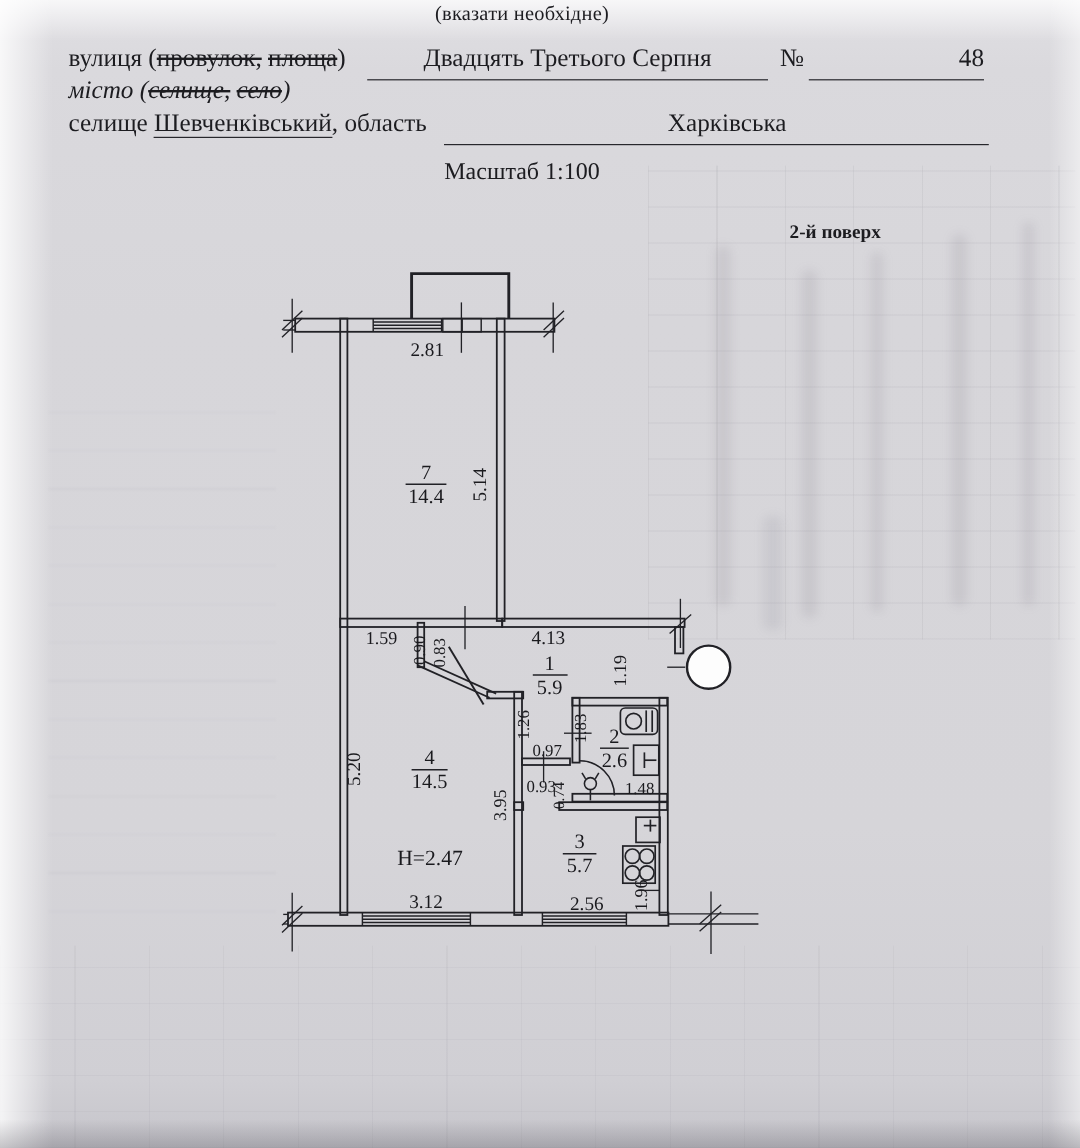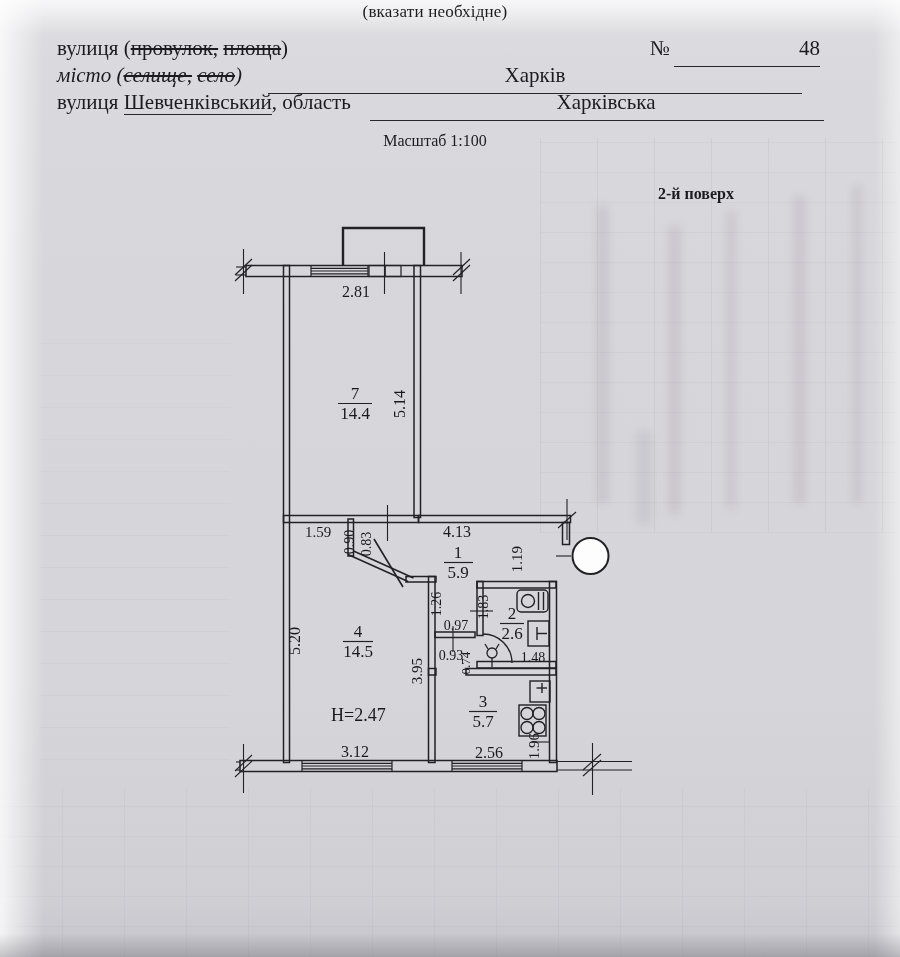--- a/index.html
+++ b/index.html
@@ -34,21 +34,21 @@
   .b4{left:793px;top:195px;height:310px;}
   .b5{left:852px;top:185px;height:320px;width:10px;}
   .b6{left:636px;top:430px;height:95px;width:16px;background:rgba(118,116,128,.12);}
 
   .txt{position:absolute;white-space:nowrap;}
   .subtitle{left:262px;top:2px;width:346px;text-align:center;font-size:17px;letter-spacing:.2px;}
   .fline{font-size:21px;}
   .strike{text-decoration:line-through;text-decoration-thickness:1.6px;}
   .und{border-bottom:1.6px solid #27272c;text-align:center;}
   .uline{position:absolute;border-bottom:1.6px solid #27272c;text-align:center;font-size:21px;height:30px;}
-  .scale{left:285px;top:132px;width:300px;text-align:center;font-size:16px;}
+  .scale{left:285px;top:132px;width:300px;text-align:center;font-size:20px;}
   .floor{left:622px;top:185px;font-size:16px;font-weight:600;margin-left:36px;}
   svg text{font-family:"Liberation Serif","DejaVu Serif",serif;fill:#1a1a1e;}
 </style>
 </head>
 <body>
 
 <div class="paper">
 
   <div class="overlay grid-tr"></div>
   <div class="overlay grid-bottom"></div>
@@ -60,27 +60,27 @@
   <div class="bleed-v b5"></div>
   <div class="bleed-v b6"></div>
   <div class="overlay edge-top"></div>
   <div class="overlay edge-left"></div>
   <div class="overlay edge-right"></div>
   <div class="overlay edge-bottom"></div>
 
   <div class="txt fline" style="left:57px;top:36px;"><span>вулиця (</span><span class="strike">провулок,</span> <span class="strike">площа</span><span>)</span></div>
 
   <div class="txt subtitle">(вказати необхідне)</div>
+  <div class="uline" style="left:306px;top:36px;width:334px;"><span>Двадцять Третього Серпня</span></div>
   <div class="txt fline" style="left:650px;top:36px;">№</div>
   <div class="uline" style="left:674px;top:36px;width:136px;text-align:right;padding-left:10px;"><span>48</span></div>
 
   <div class="txt fline" style="left:57px;top:63px;font-style:italic;"><span>місто (</span><span class="strike">селище,</span> <span class="strike">село</span><span>)</span></div>
-  <div class="uline" style="left:268px;top:63px;width:534px;"><span>Харків</span></div>
-
-  <div class="txt fline" style="left:57px;top:90px;"><span>вулиця </span><span class="und">Шевченківський</span><span>, область </span></div>
+
+  <div class="txt fline" style="left:57px;top:90px;"><span>селище </span><span class="und">Шевченківський</span><span>, область </span></div>
   <div class="uline" style="left:370px;top:90px;width:436px;text-align:center;padding-left:18px;"><span>Харківська</span></div>
 
   <div class="txt scale">Масштаб 1:100</div>
   <div class="txt floor">2-й поверх</div>
 
   <svg width="900" height="957" viewBox="0 0 900 957" style="position:absolute;left:0;top:0;">
     <g stroke="#212126" fill="none" stroke-width="1.5">
 
       <rect x="246" y="265.5" width="216" height="11"></rect>
 

